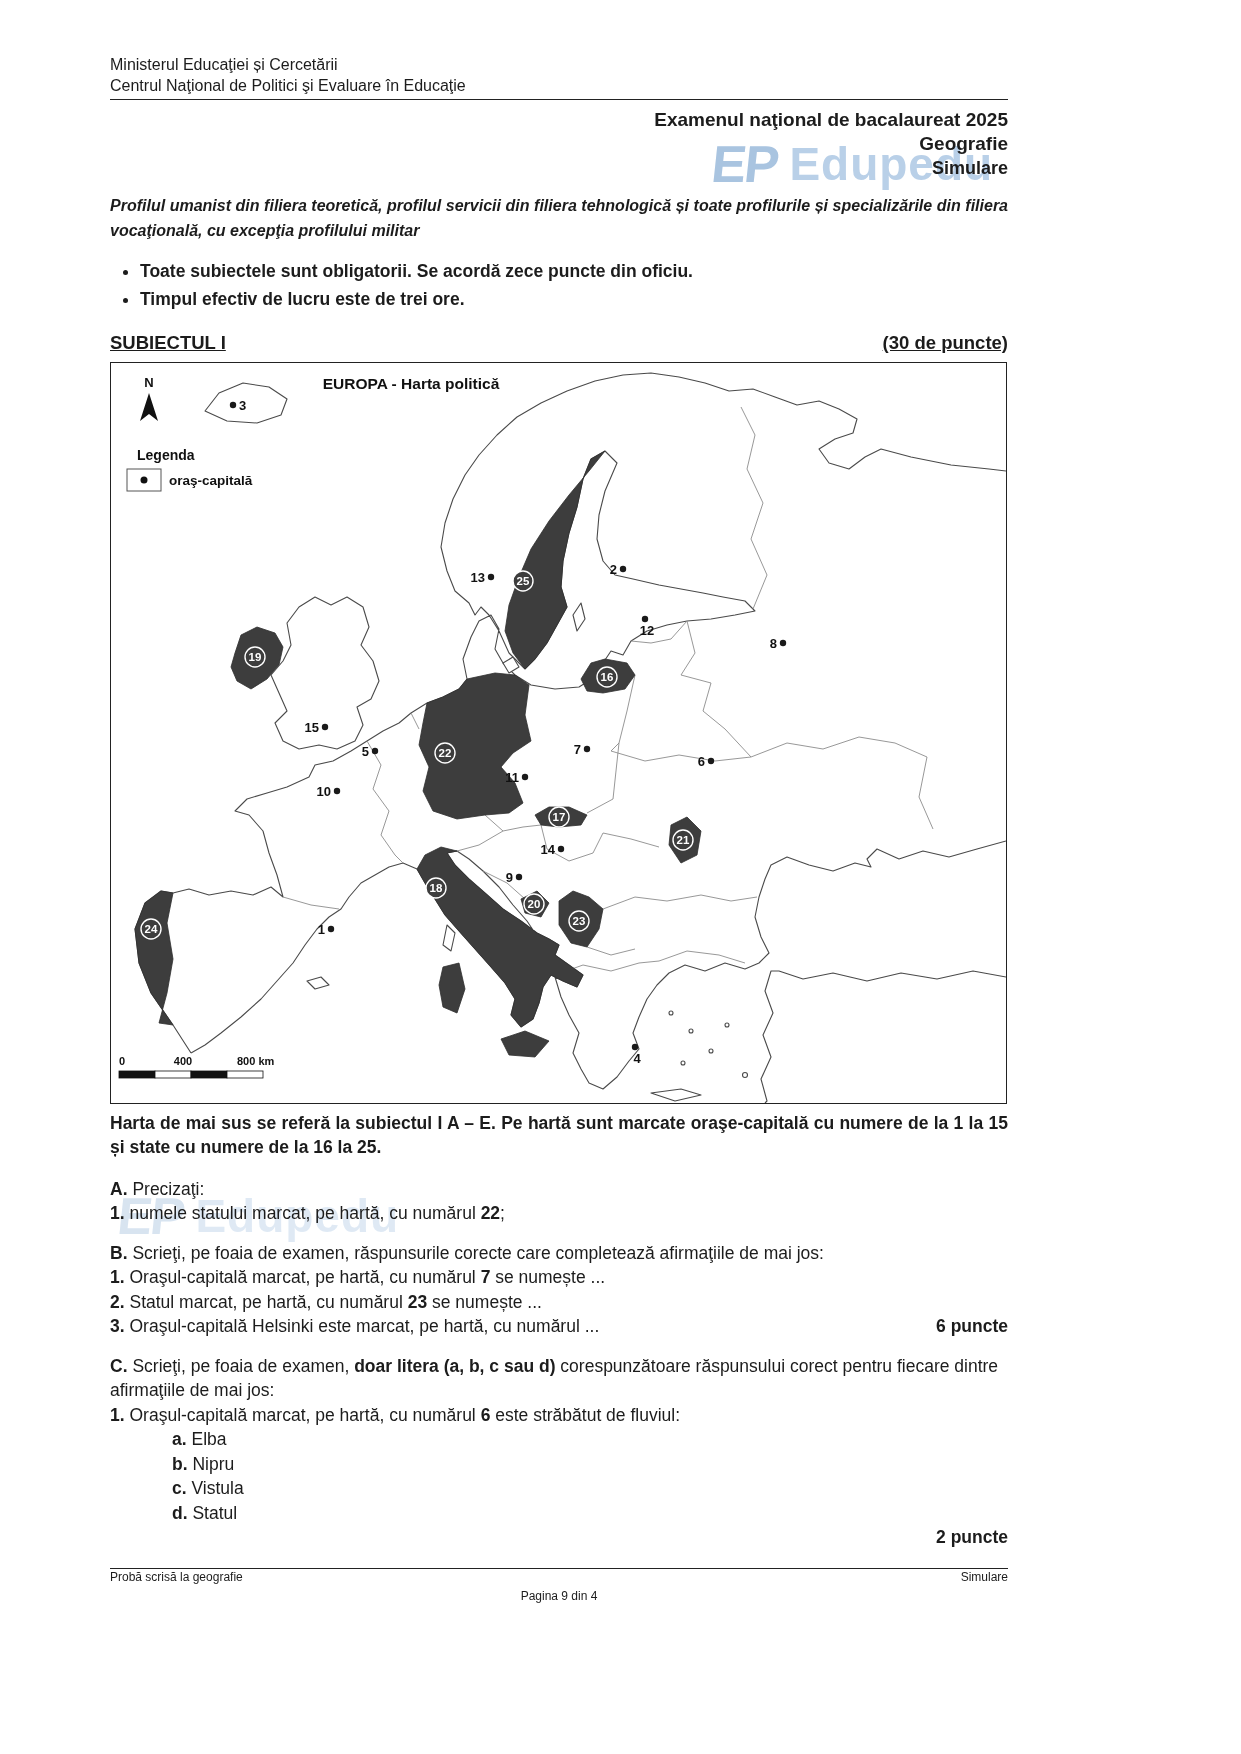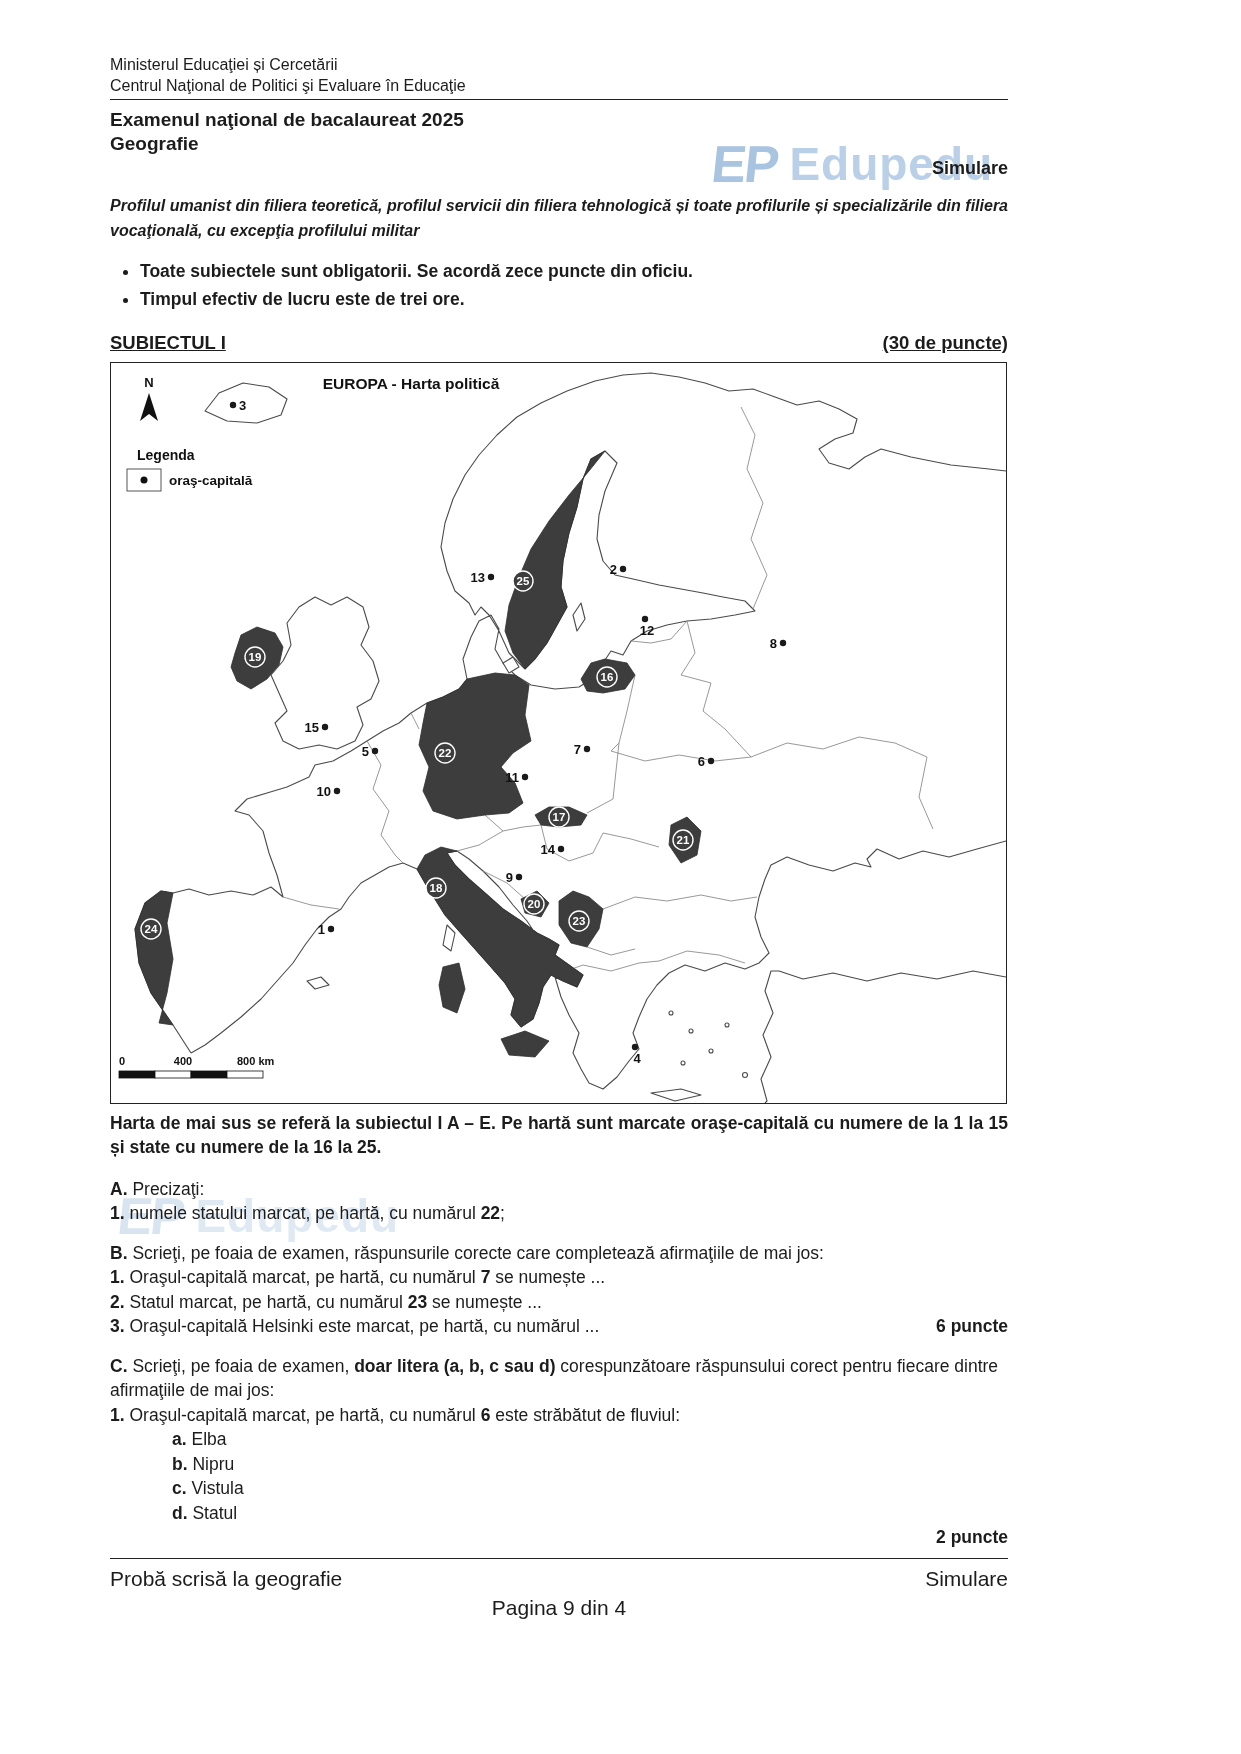--- a/index.html
+++ b/index.html
@@ -11,21 +11,21 @@
   .wm{position:absolute;z-index:0;display:flex;align-items:center;gap:12px;
       font-weight:700;pointer-events:none;white-space:nowrap;}
   .wm-top{left:712px;top:134px;}
   .wm-low{left:118px;top:1186px;opacity:.45;}
   .wm-mono{font-size:52px;color:#a9c4e0;letter-spacing:-2px;transform:skewX(-6deg);}
   .wm-text{font-size:46px;color:#b9d0e8;letter-spacing:1px;}
 
   
   .hdr{padding-top:54px;text-align:left;font-size:16px;line-height:21px;}
   .hdr-rule{border-bottom:1.7px solid #222;margin-top:3px;}
-  .titles{margin-top:8px;text-align:left;font-weight:700;font-size:19px;line-height:24px;}
+  .titles{margin-top:8px;text-align:right;font-weight:700;font-size:19px;line-height:24px;}
   .simulare{text-align:right;font-weight:700;font-size:18px;margin-top:2px;}
 
   .profile{margin-top:14px;font-weight:700;font-style:italic;font-size:16px;line-height:25px;text-align:justify;}
   .bullets{margin:18px 0 0 6px;padding-left:24px;font-weight:700;font-size:17.5px;}
   .bullets li{margin-bottom:7px;}
 
   .subject-row{display:flex;justify-content:space-between;font-weight:700;font-size:18.5px;margin-top:22px;}
   .subject-row .u{text-decoration:underline;}
 
   .map-frame{margin-top:8px;border:1.5px solid #222;width:895px;background:#fff;}
@@ -44,21 +44,21 @@
 
   .map-caption{margin-top:7px;font-weight:700;font-size:17.5px;line-height:24px;text-align:justify;}
   .section{margin-top:15px;font-size:17.5px;line-height:24.5px;}
   .q-line{display:flex;}
   .q-text{flex:1;}
   .points{font-weight:700;margin-left:12px;white-space:nowrap;}
   .opt-row{display:flex;margin-left:62px;align-items:baseline;flex-direction:column;}
   .opt{width:198px;}
   .opt-row .points{margin-left:auto;}
 
-  .footer{margin-top:8px;border-top:1.6px solid #222;padding-top:8px;font-size:21px;}
+  .footer{margin-top:18px;border-top:1.6px solid #222;padding-top:1px;font-size:12px;}
   .footer-line{display:flex;justify-content:space-between;}
   .footer-page{text-align:center;margin-top:5px;}
 </style>
 </head>
 <body>
 
 <div class="page">
 
   <div class="wm wm-top">
     <span class="wm-mono">EP</span>

